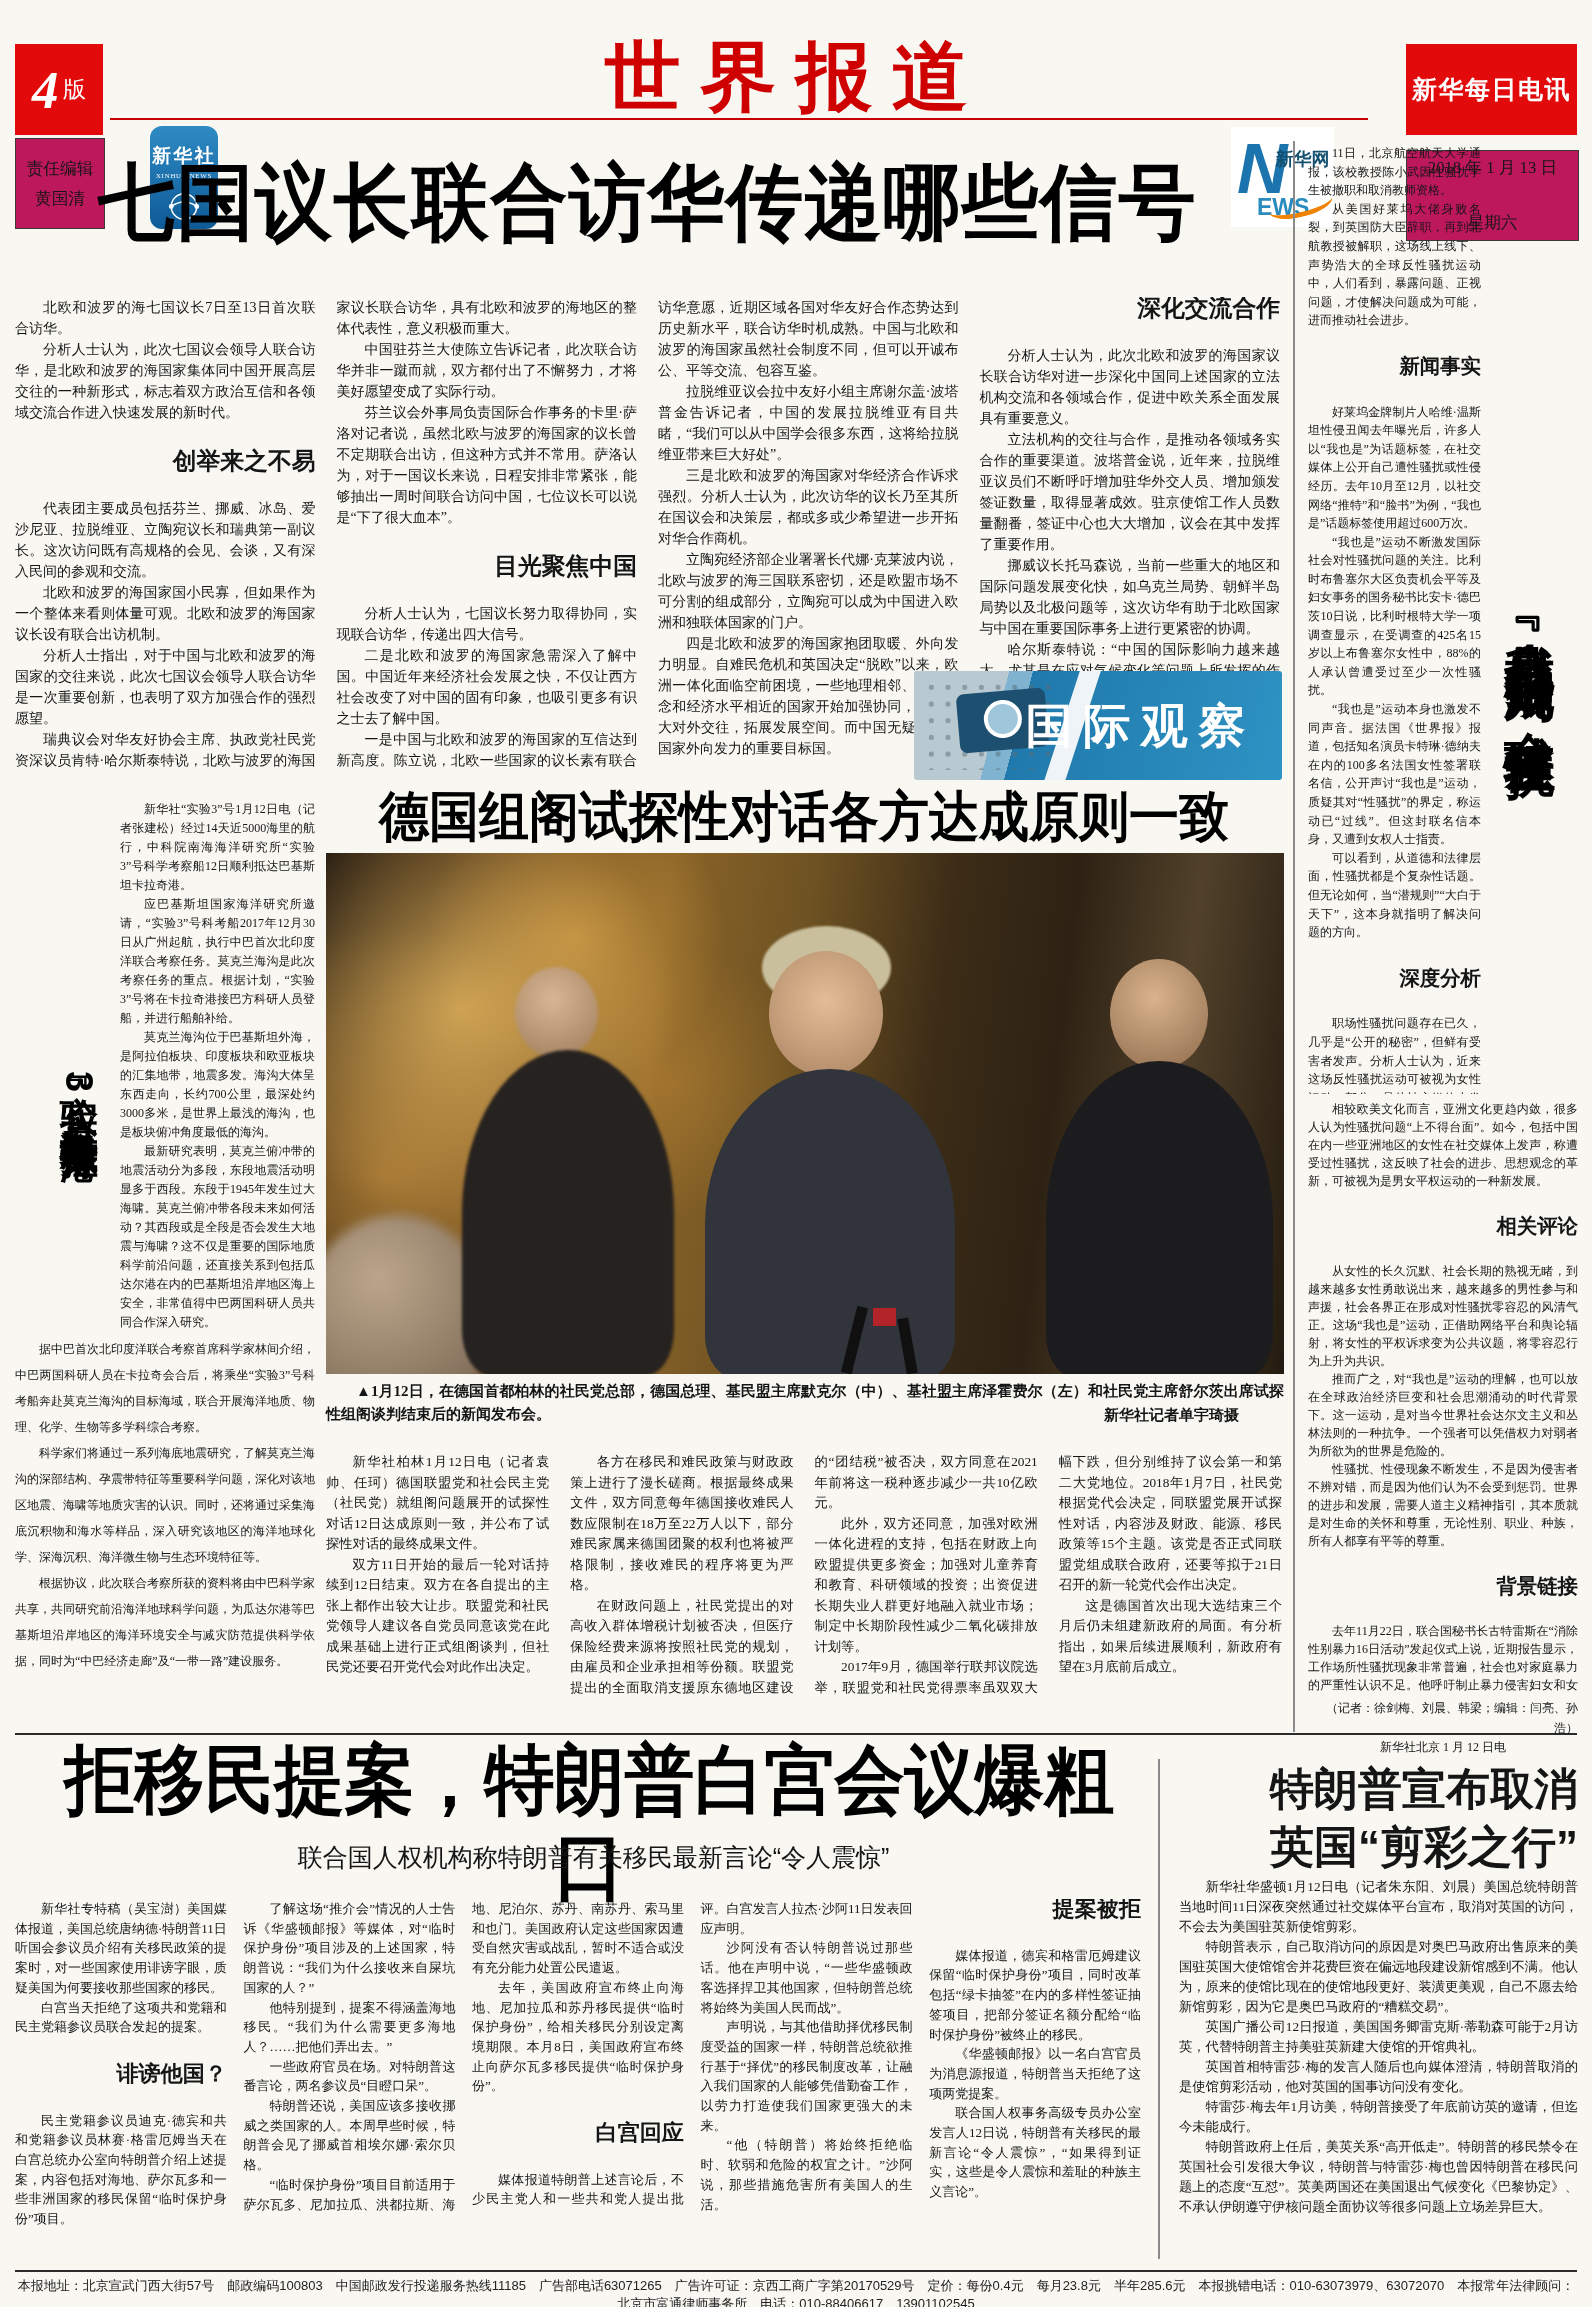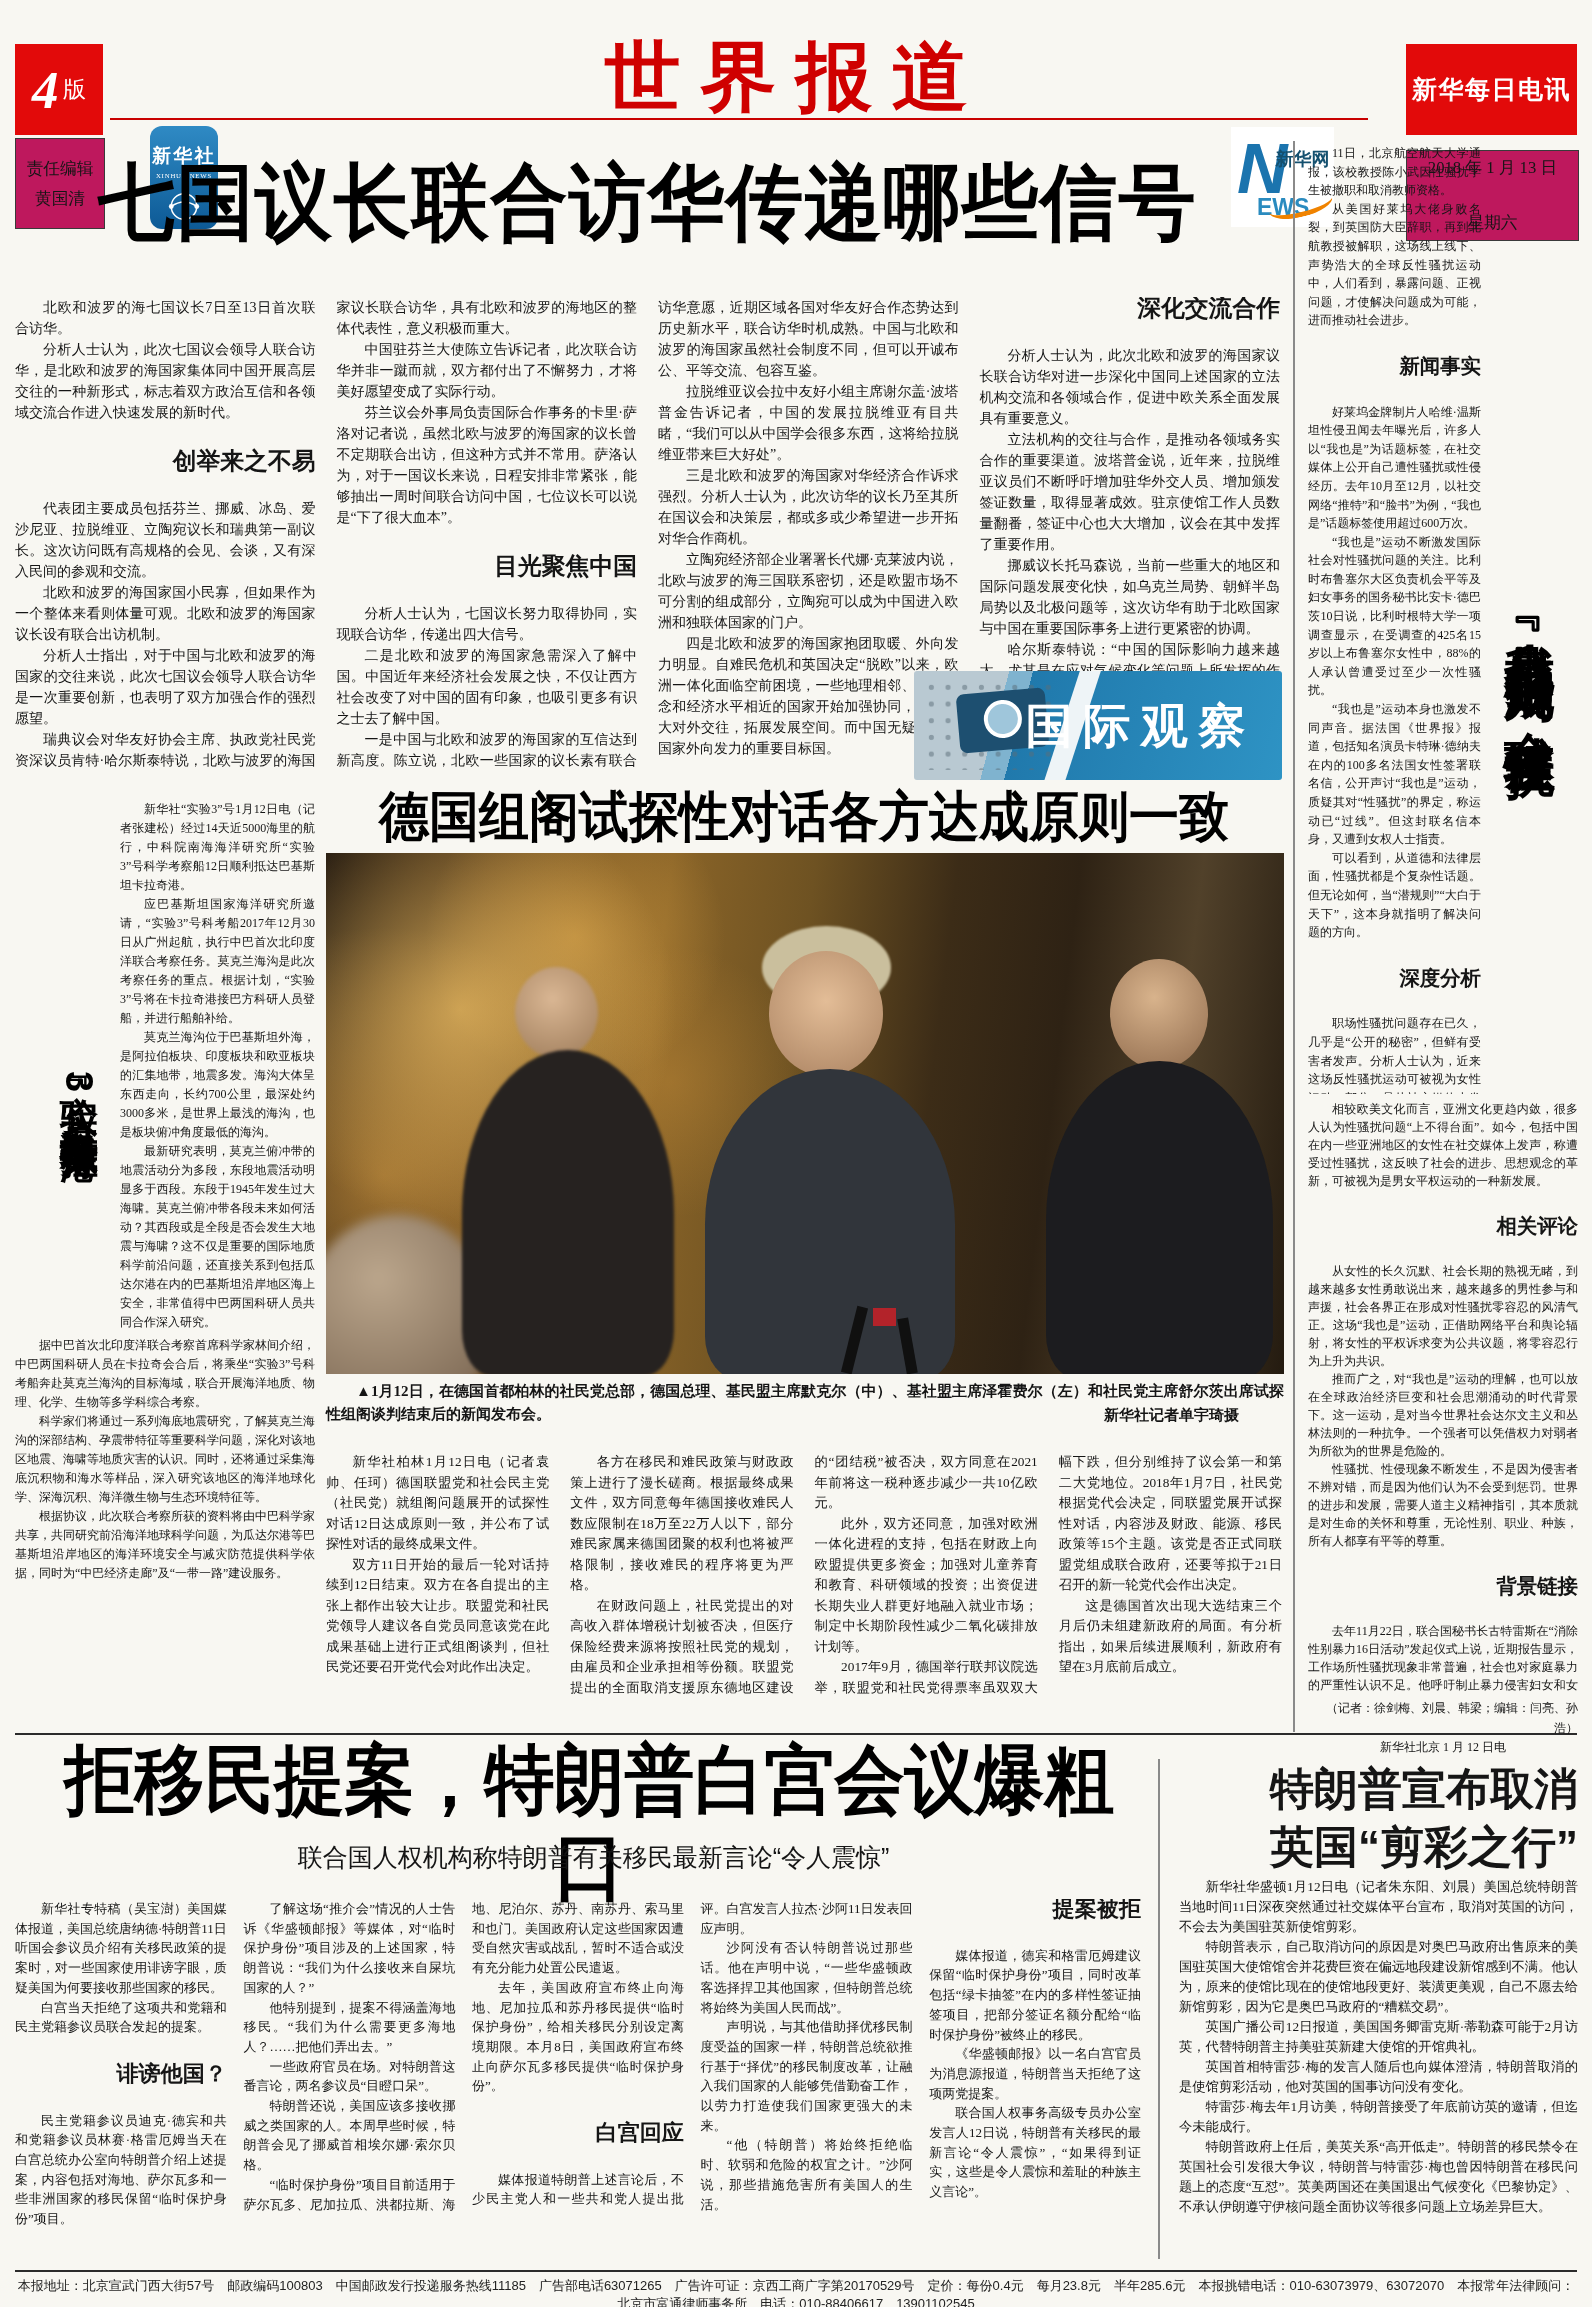--- a/index.html
+++ b/index.html
@@ -198,21 +198,21 @@
 
   <div class="abs vtext vhead" style="left:42px;top:823px;width:73px;height:535px;font-size:38px;line-height:73px;letter-spacing:2.3px;">『实验3』号科考船抵卡拉奇港</div>
 
   <div class="abs art clip" style="left:120px;top:800px;width:195px;height:533px;font-size:12px;line-height:19px;">
       <p>新华社“实验3”号1月12日电（记者张建松）经过14天近5000海里的航行，中科院南海海洋研究所“实验3”号科学考察船12日顺利抵达巴基斯坦卡拉奇港。</p>
       <p>应巴基斯坦国家海洋研究所邀请，“实验3”号科考船2017年12月30日从广州起航，执行中巴首次北印度洋联合考察任务。莫克兰海沟是此次考察任务的重点。根据计划，“实验3”号将在卡拉奇港接巴方科研人员登船，并进行船舶补给。</p>
       <p>莫克兰海沟位于巴基斯坦外海，是阿拉伯板块、印度板块和欧亚板块的汇集地带，地震多发。海沟大体呈东西走向，长约700公里，最深处约3000多米，是世界上最浅的海沟，也是板块俯冲角度最低的海沟。</p>
       <p>最新研究表明，莫克兰俯冲带的地震活动分为多段，东段地震活动明显多于西段。东段于1945年发生过大海啸。莫克兰俯冲带各段未来如何活动？其西段或是全段是否会发生大地震与海啸？这不仅是重要的国际地质科学前沿问题，还直接关系到包括瓜达尔港在内的巴基斯坦沿岸地区海上安全，非常值得中巴两国科研人员共同合作深入研究。</p>
     </div>
 
-  <div class="abs art clip" style="left:15px;top:1336px;width:300px;height:389px;font-size:12px;line-height:19px;">
+  <div class="abs art clip" style="left:15px;top:1336px;width:300px;height:389px;font-size:12px;line-height:26px;">
       <p>据中巴首次北印度洋联合考察首席科学家林间介绍，中巴两国科研人员在卡拉奇会合后，将乘坐“实验3”号科考船奔赴莫克兰海沟的目标海域，联合开展海洋地质、物理、化学、生物等多学科综合考察。</p>
       <p>科学家们将通过一系列海底地震研究，了解莫克兰海沟的深部结构、孕震带特征等重要科学问题，深化对该地区地震、海啸等地质灾害的认识。同时，还将通过采集海底沉积物和海水等样品，深入研究该地区的海洋地球化学、深海沉积、海洋微生物与生态环境特征等。</p>
       <p>根据协议，此次联合考察所获的资料将由中巴科学家共享，共同研究前沿海洋地球科学问题，为瓜达尔港等巴基斯坦沿岸地区的海洋环境安全与减灾防范提供科学依据，同时为“中巴经济走廊”及“一带一路”建设服务。</p>
     </div>
 
   <h2 class="abs bigHead" style="left:326px;top:788px;width:956px;font-size:50px;line-height:58px;">德国组阁试探性对话各方达成原则一致</h2>
 
   <div class="abs" id="photo" style="left:326px;top:853px;width:958px;height:521px;">
     <div class="head" style="left:-23px;bottom:-53px;width:189px;height:212px;background:radial-gradient(circle at 40% 30%,#bba68c,#6e5a47);filter:blur(5.3px);"></div>
     <div class="head" style="left:189px;top:114px;width:83px;height:91px;background:radial-gradient(circle at 45% 35%,#d9b693,#9c7a58);filter:blur(1.5px);"></div>

